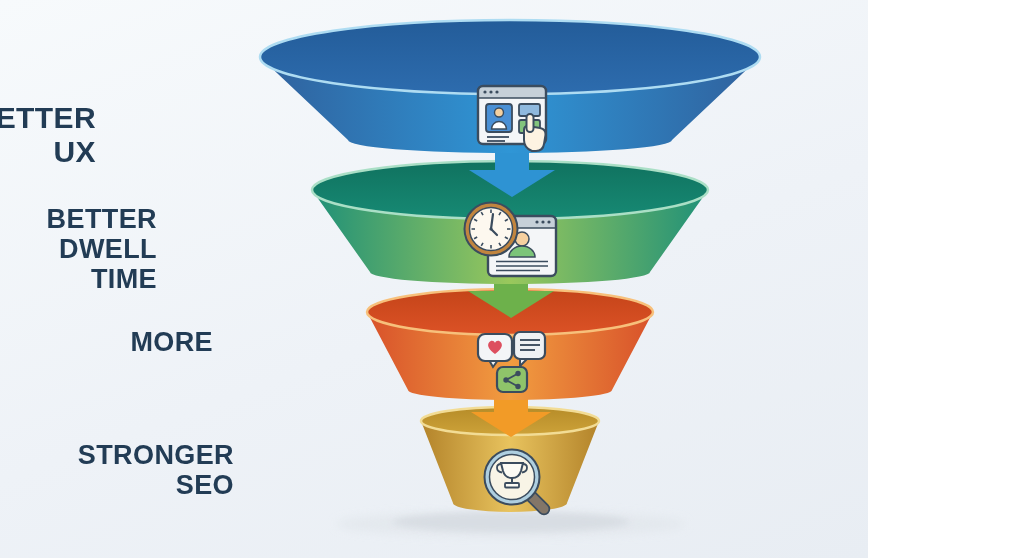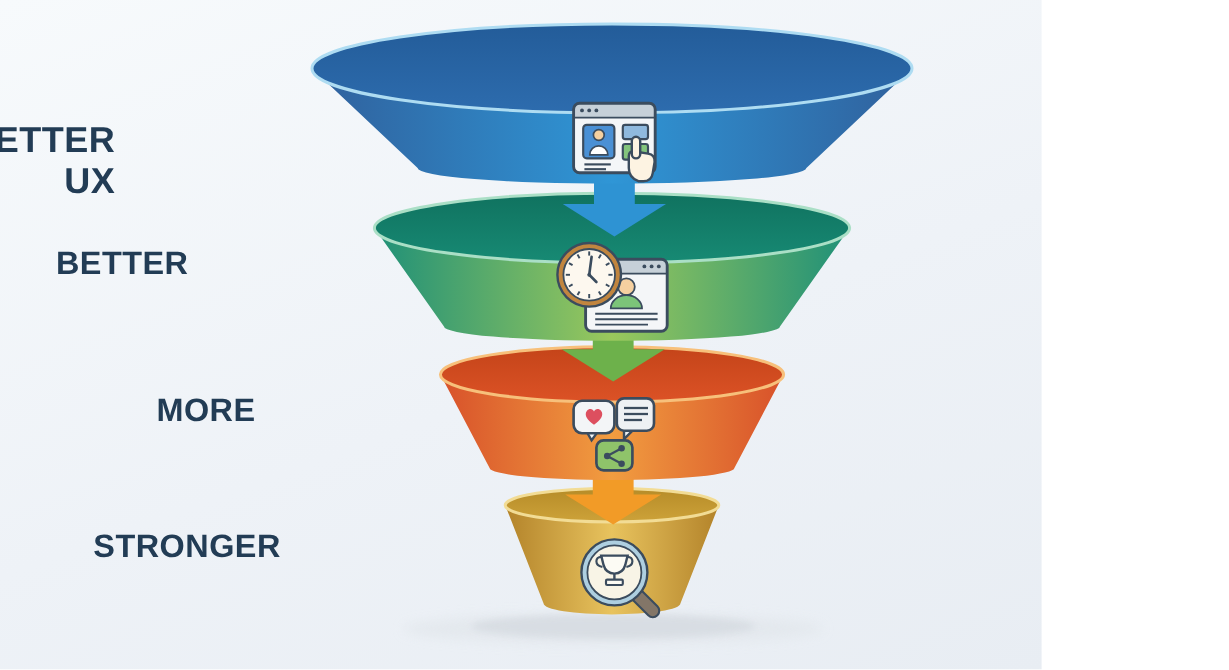--- a/index.html
+++ b/index.html
@@ -202,21 +202,23 @@
     </g>
 
     <path d="M 983 501 Q 985.5 512.5 996 515 Q 985.5 517.5 983 529 Q 980.5 517.5 970 515 Q 980.5 512.5 983 501 Z" fill="#ffffff" opacity="0.9"></path>
   </svg>
 
   <div class="label" id="label-0">
     <span>BETTER UX</span>
   </div>
   <div class="label" id="label-1">
     <span>BETTER</span>
+    <span>DWELL TIME</span>
   </div>
   <div class="label" id="label-2">
     <span>MORE</span>
   </div>
   <div class="label" id="label-3">
     <span>STRONGER</span>
+    <span>SEO</span>
   </div>
 
 </div>
 
 </body></html>

